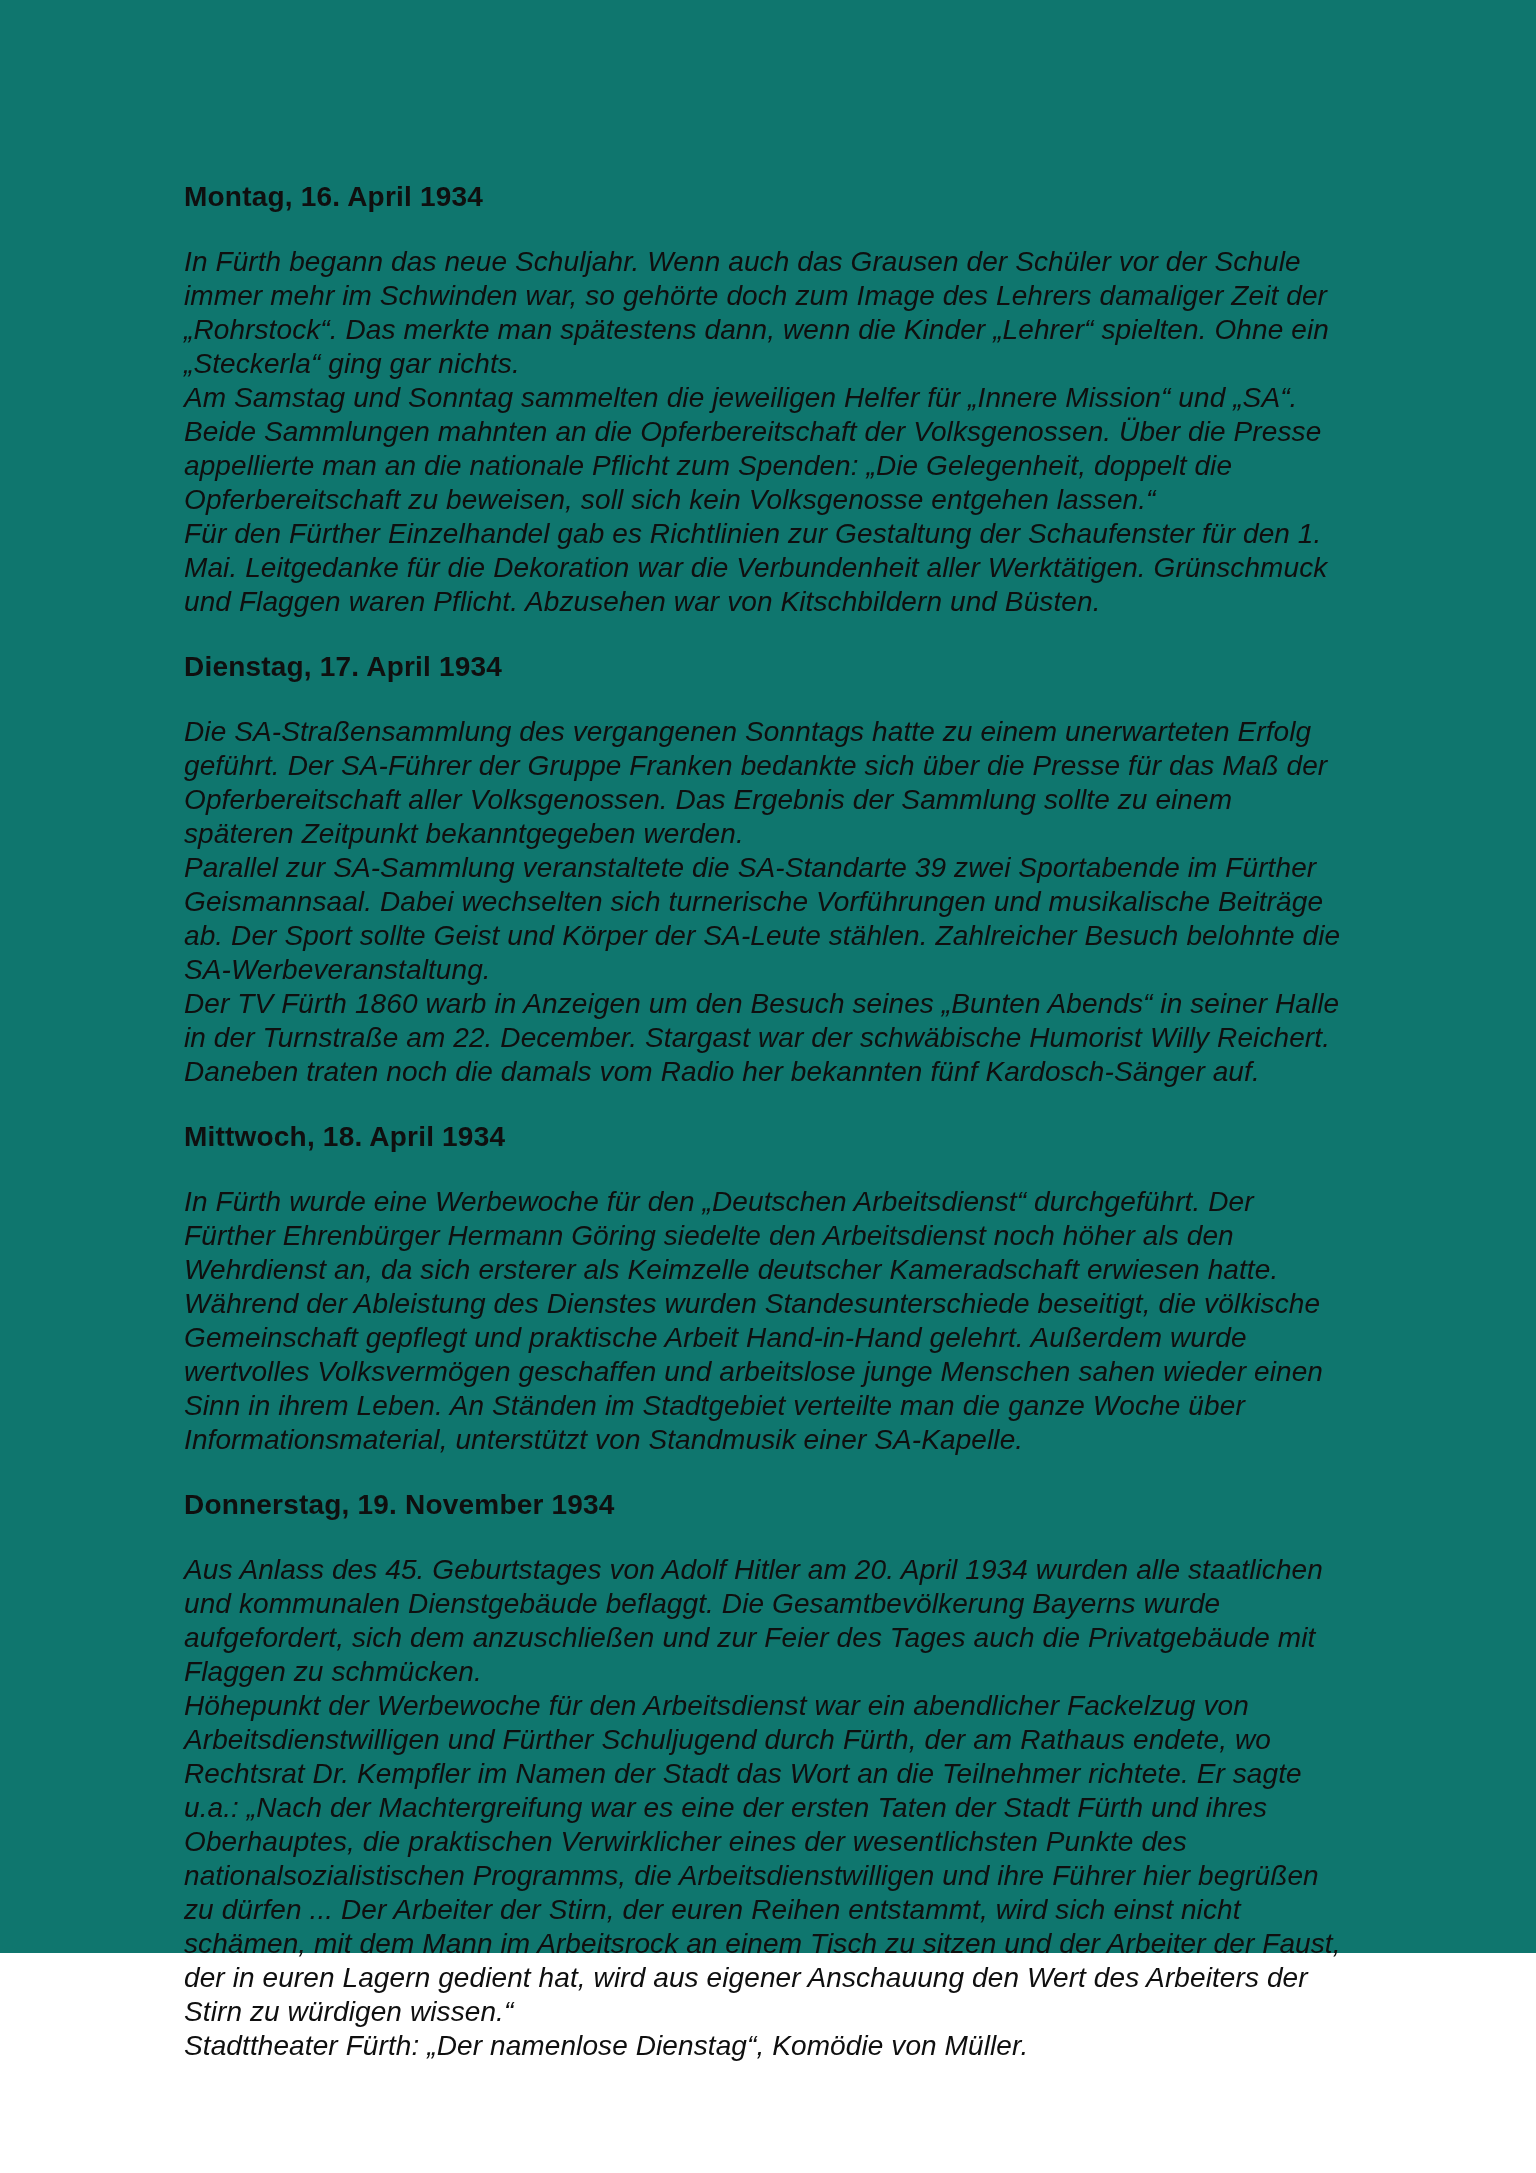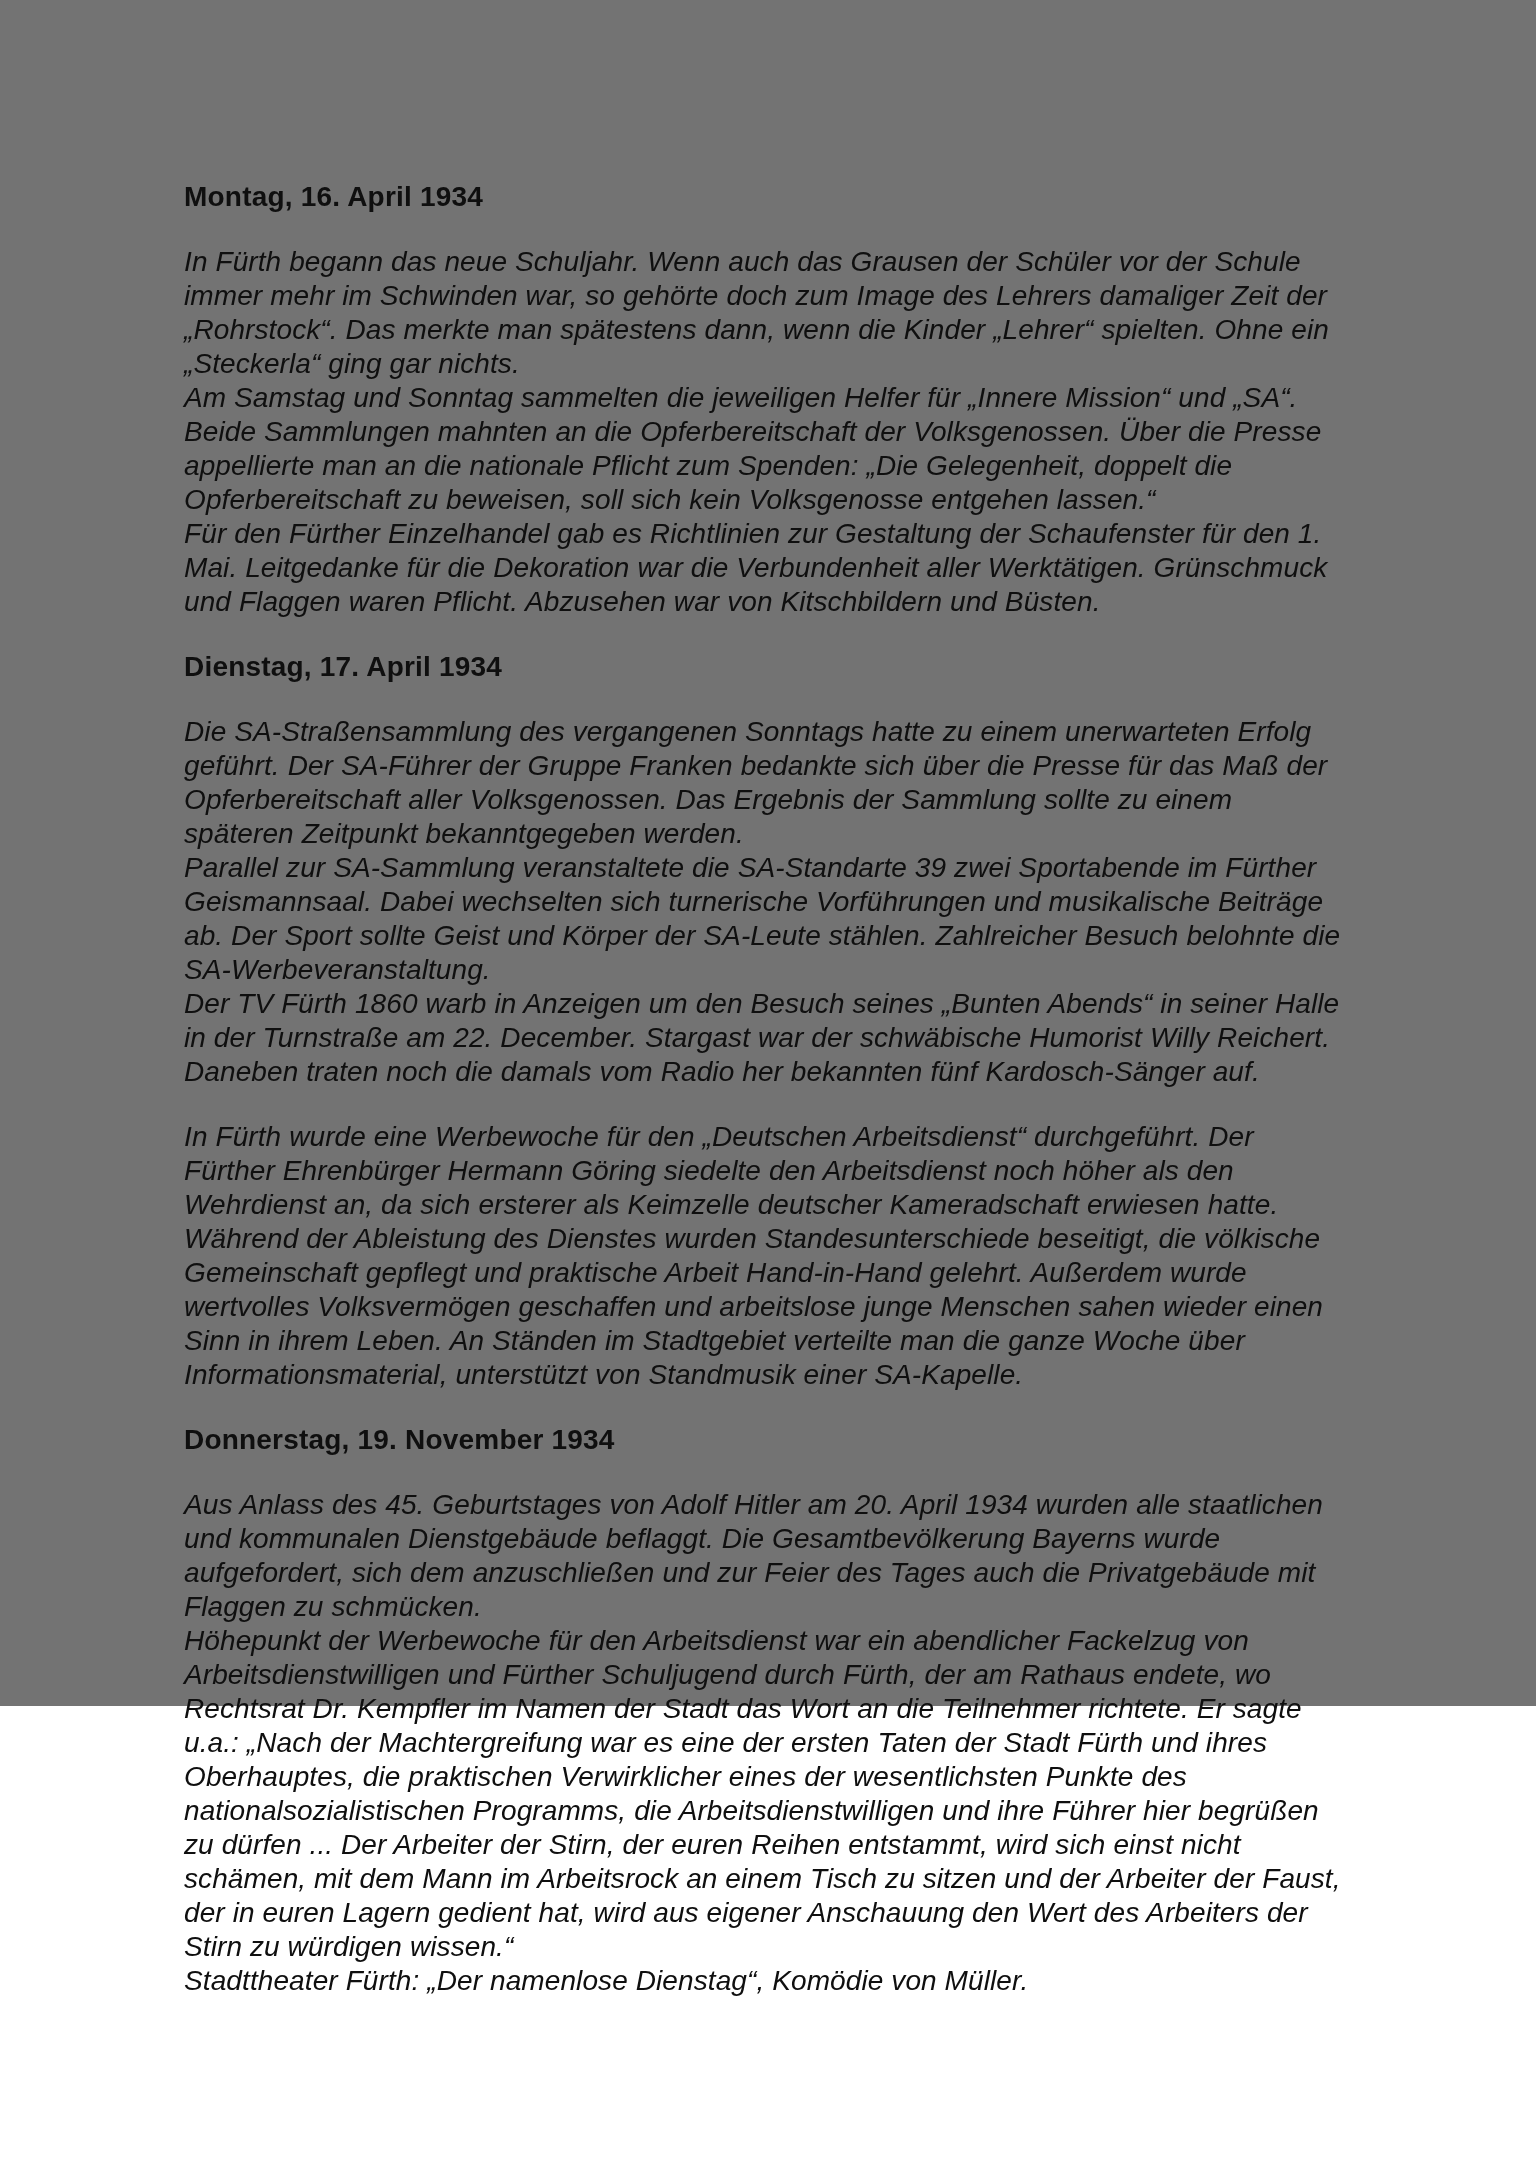--- a/index.html
+++ b/index.html
@@ -12,24 +12,24 @@
     height: 2173px;
     position: relative;
     overflow: hidden;
     font-family: "Liberation Sans", "DejaVu Sans", sans-serif;
   }
   .page {
     position: absolute;
     top: 0;
     left: 0;
     width: 1536px;
-    height: 1706px;
+    height: 1953px;
     box-sizing: border-box;
     padding: 180px 40px 0 184px;
-    background: #737373;
+    background: #0f766e;
     color: #0f0f0f;
   }
   .entry {
     margin: 0 0 31px 0;
   }
   .entry-heading {
     margin: 0 0 31px 0;
     font-size: 28px;
     line-height: 34px;
     font-weight: bold;
@@ -73,20 +73,21 @@
     <p class="entry-paragraph">Parallel zur SA-Sammlung veranstaltete die SA-Standarte 39 zwei Sportabende im Fürther
 Geismannsaal. Dabei wechselten sich turnerische Vorführungen und musikalische Beiträge
 ab. Der Sport sollte Geist und Körper der SA-Leute stählen. Zahlreicher Besuch belohnte die
 SA-Werbeveranstaltung.</p>
     <p class="entry-paragraph">Der TV Fürth 1860 warb in Anzeigen um den Besuch seines „Bunten Abends“ in seiner Halle
 in der Turnstraße am 22. December. Stargast war der schwäbische Humorist Willy Reichert.
 Daneben traten noch die damals vom Radio her bekannten fünf Kardosch-Sänger auf.</p>
   </section>
 
   <section class="entry">
+    <h2 class="entry-heading">Mittwoch, 18. April 1934</h2>
     <p class="entry-paragraph">In Fürth wurde eine Werbewoche für den „Deutschen Arbeitsdienst“ durchgeführt. Der
 Fürther Ehrenbürger Hermann Göring siedelte den Arbeitsdienst noch höher als den
 Wehrdienst an, da sich ersterer als Keimzelle deutscher Kameradschaft erwiesen hatte.
 Während der Ableistung des Dienstes wurden Standesunterschiede beseitigt, die völkische
 Gemeinschaft gepflegt und praktische Arbeit Hand-in-Hand gelehrt. Außerdem wurde
 wertvolles Volksvermögen geschaffen und arbeitslose junge Menschen sahen wieder einen
 Sinn in ihrem Leben. An Ständen im Stadtgebiet verteilte man die ganze Woche über
 Informationsmaterial, unterstützt von Standmusik einer SA-Kapelle.</p>
   </section>
 

